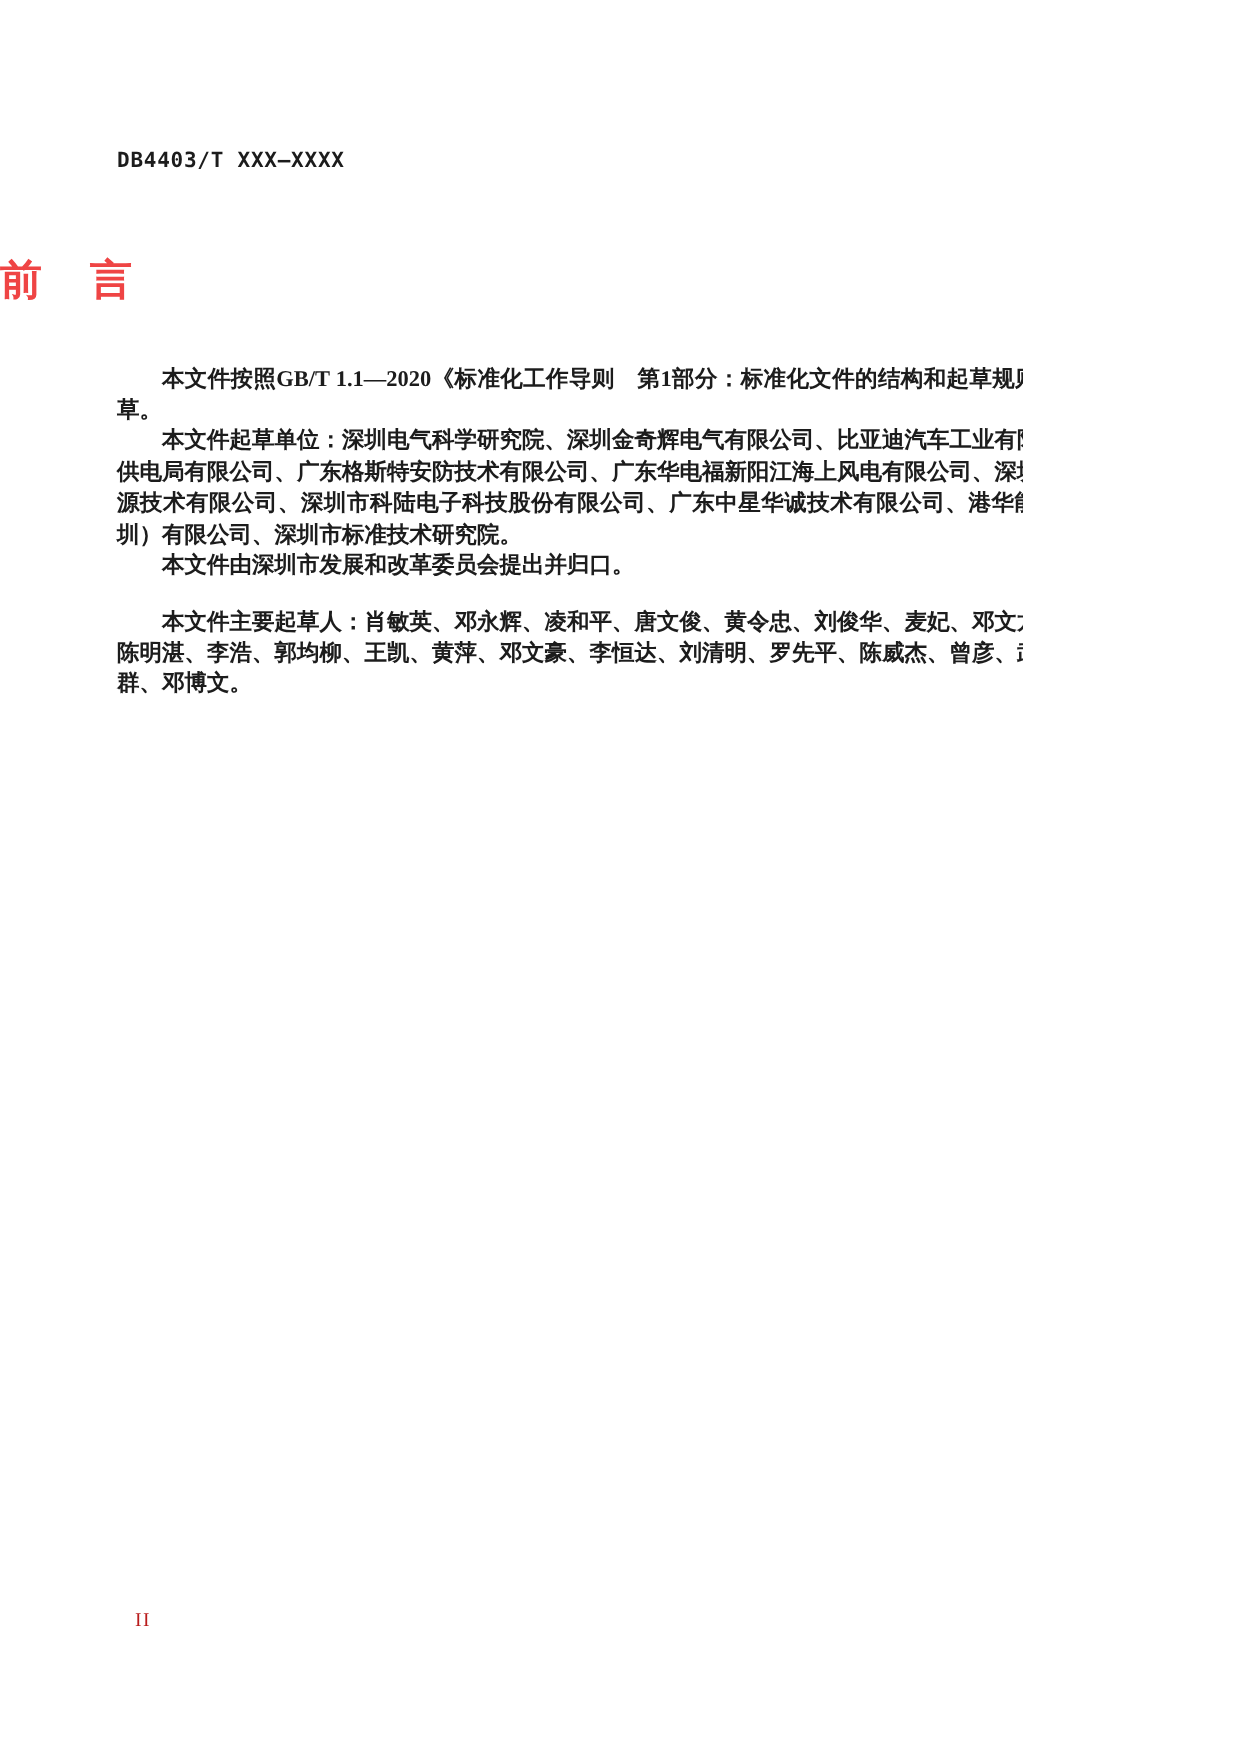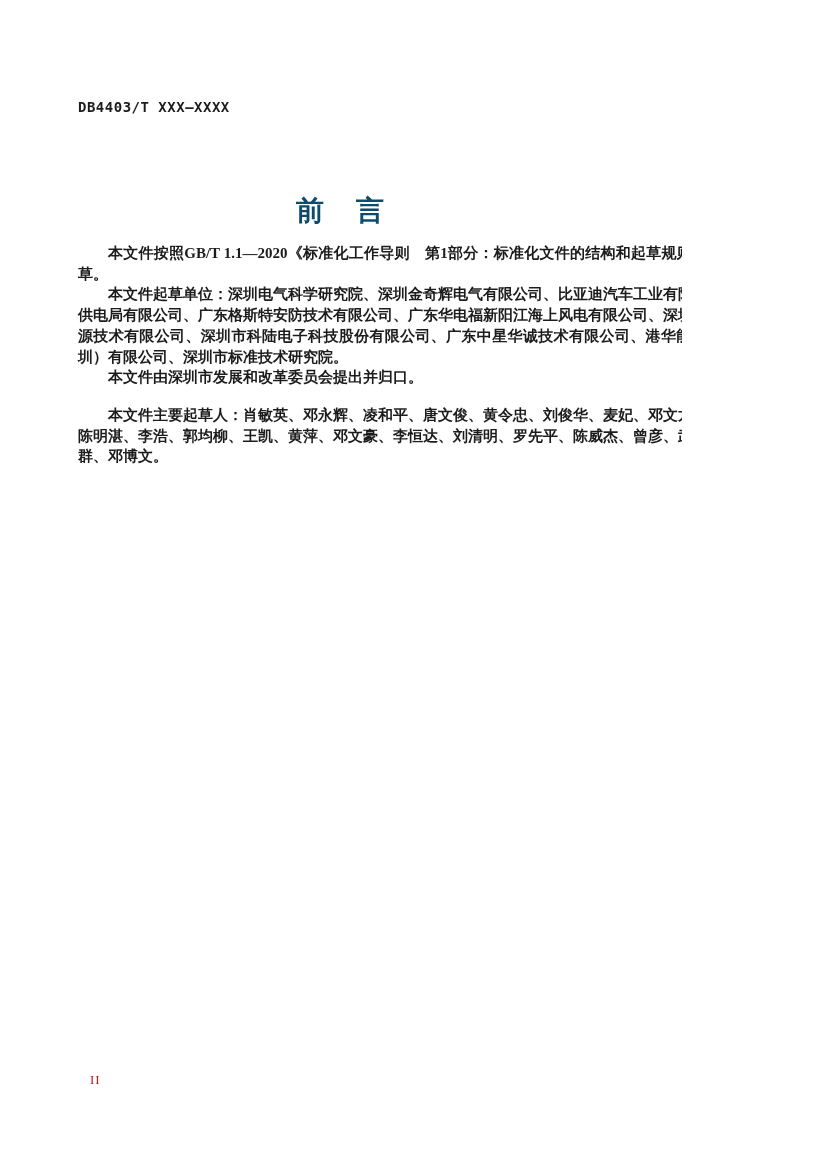--- a/index.html
+++ b/index.html
@@ -25,27 +25,25 @@
     font-weight: bold;
     letter-spacing: 0.5px;
     color: #1c1c1c;
     white-space: nowrap;
   }
   .doc-title {
     position: absolute;
     left: 0;
     right: 0;
     top: 168px;
-    text-align: center;
     font-family: "Liberation Sans", "DejaVu Sans", sans-serif;
     font-size: 28px;
     font-weight: bold;
-    color: #0c4a6e;
+    color: #ef4444;
     letter-spacing: 2px;
-    margin-top: 24px;
   }
   .doc-body {
     position: absolute;
     left: 78px;
     top: 243px;
     width: 690px;
     font-weight: bold;
   }
   .doc-body p {
     margin: 0;

